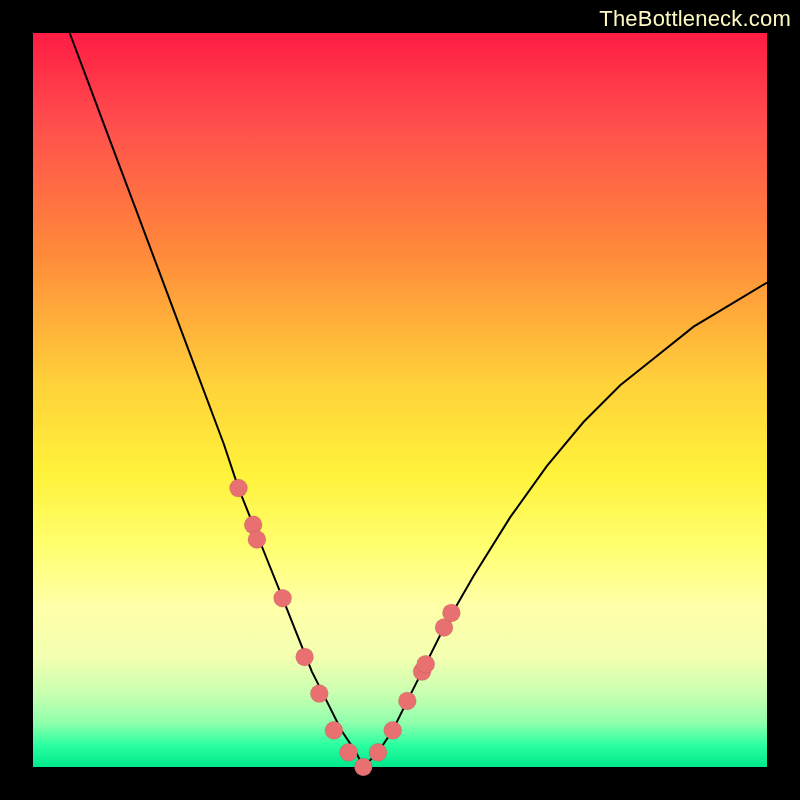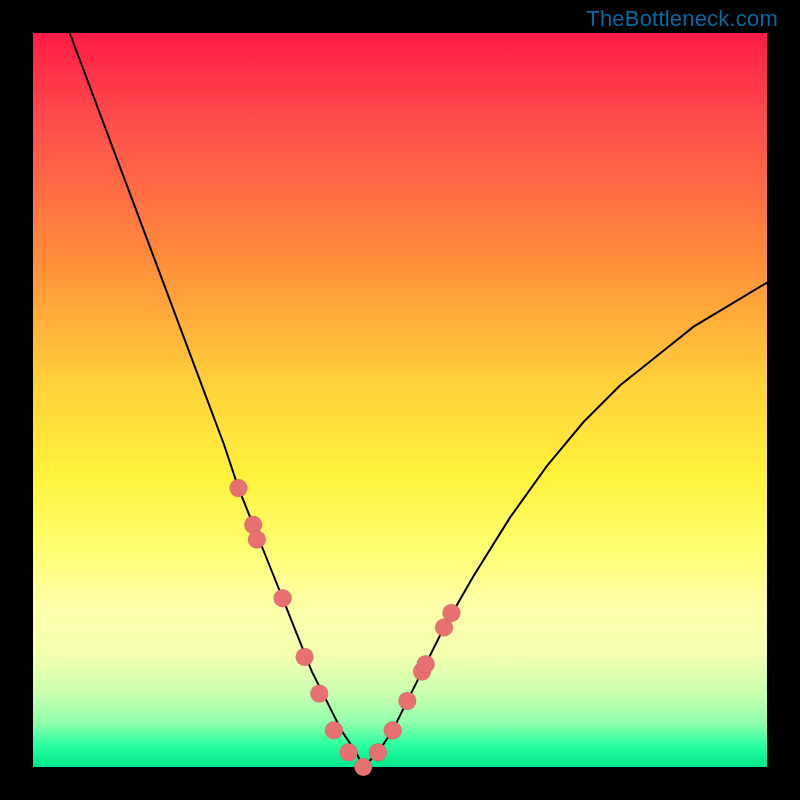--- a/index.html
+++ b/index.html
@@ -6,24 +6,24 @@
   html, body { width: 800px; height: 800px; overflow: hidden; background: #000; }
   .frame {
     position: relative;
     width: 800px;
     height: 800px;
     background: #000;
   }
   .watermark {
     position: absolute;
     top: 6px;
-    right: 22px;
+    right: 9px;
     font-family: Arial, Helvetica, sans-serif;
     font-size: 22px;
-    color: #0369a1;
+    color: #fef9c3;
     letter-spacing: 0.2px;
     z-index: 5;
   }
   .plot {
     position: absolute;
     left: 33px;
     top: 33px;
     width: 734px;
     height: 734px;
     background: linear-gradient(to bottom,

